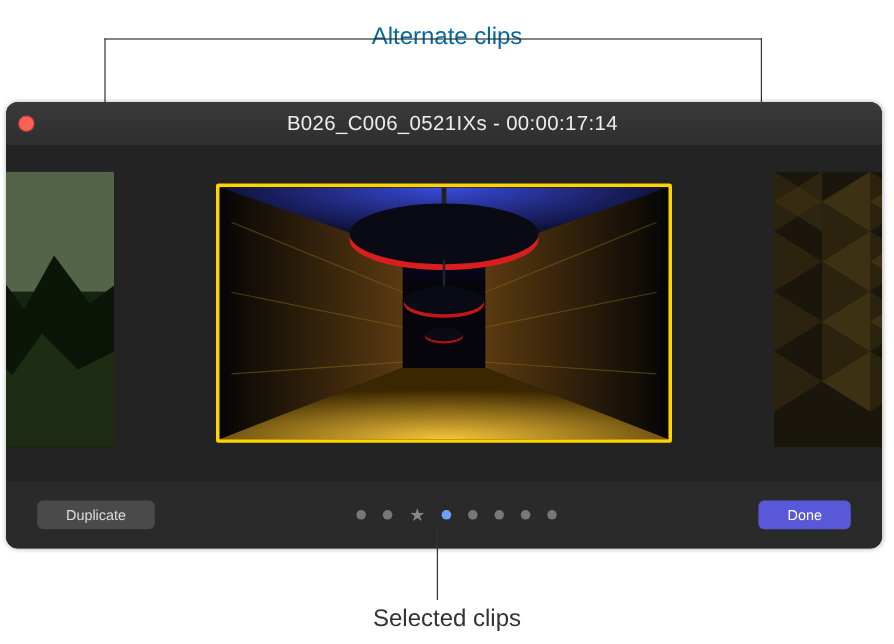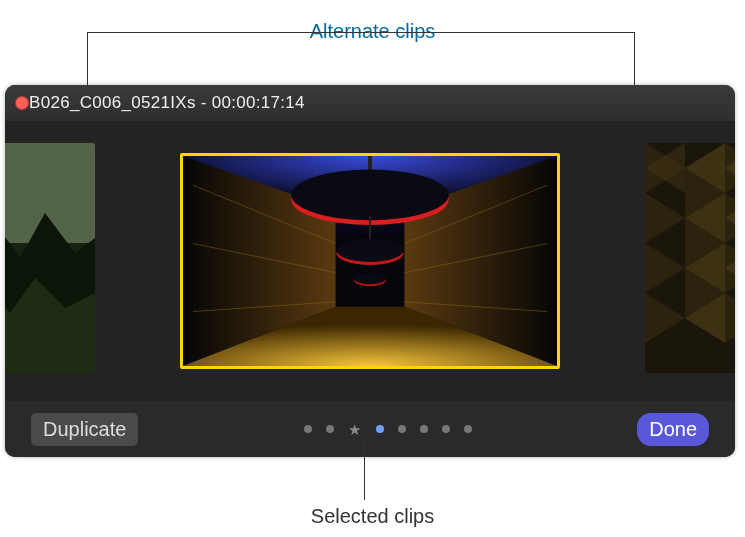--- a/index.html
+++ b/index.html
@@ -74,20 +74,21 @@
     }
     .close-dot {
       width: 14px;
       height: 14px;
       border-radius: 50%;
       background: #ff5f56;
       border: 1px solid rgba(0,0,0,.3);
     }
     .title {
       flex: 1;
+      text-align: center;
       color: #eee;
       font-size: 17px;
       font-weight: 400;
       letter-spacing: .3px;
     }
     .clip-area {
       position: relative;
       height: 280px;
       display: flex;
       align-items: center;
@@ -121,35 +122,34 @@
 
     .bottom-row {
       height: 56px;
       display: flex;
       align-items: center;
       justify-content: space-between;
       padding: 0 26px;
       background: #2a2a2a;
     }
     .btn {
-      padding: 5px 12px;
+      padding: 5px 24px;
       border-radius: 5px;
-      font-size: 20px;
+      font-size: 12px;
       border: none;
       cursor: pointer;
     }
     .btn-dup {
       background: #4a4a4a;
       color: #ddd;
     }
     .btn-done {
       background: #5858d8;
       color: #fff;
       font-weight: 500;
-      border-radius: 14px;
     }
     .pager {
       display: flex;
       gap: 14px;
       align-items: center;
     }
     .dot {
       width: 8px;
       height: 8px;
       border-radius: 50%;

